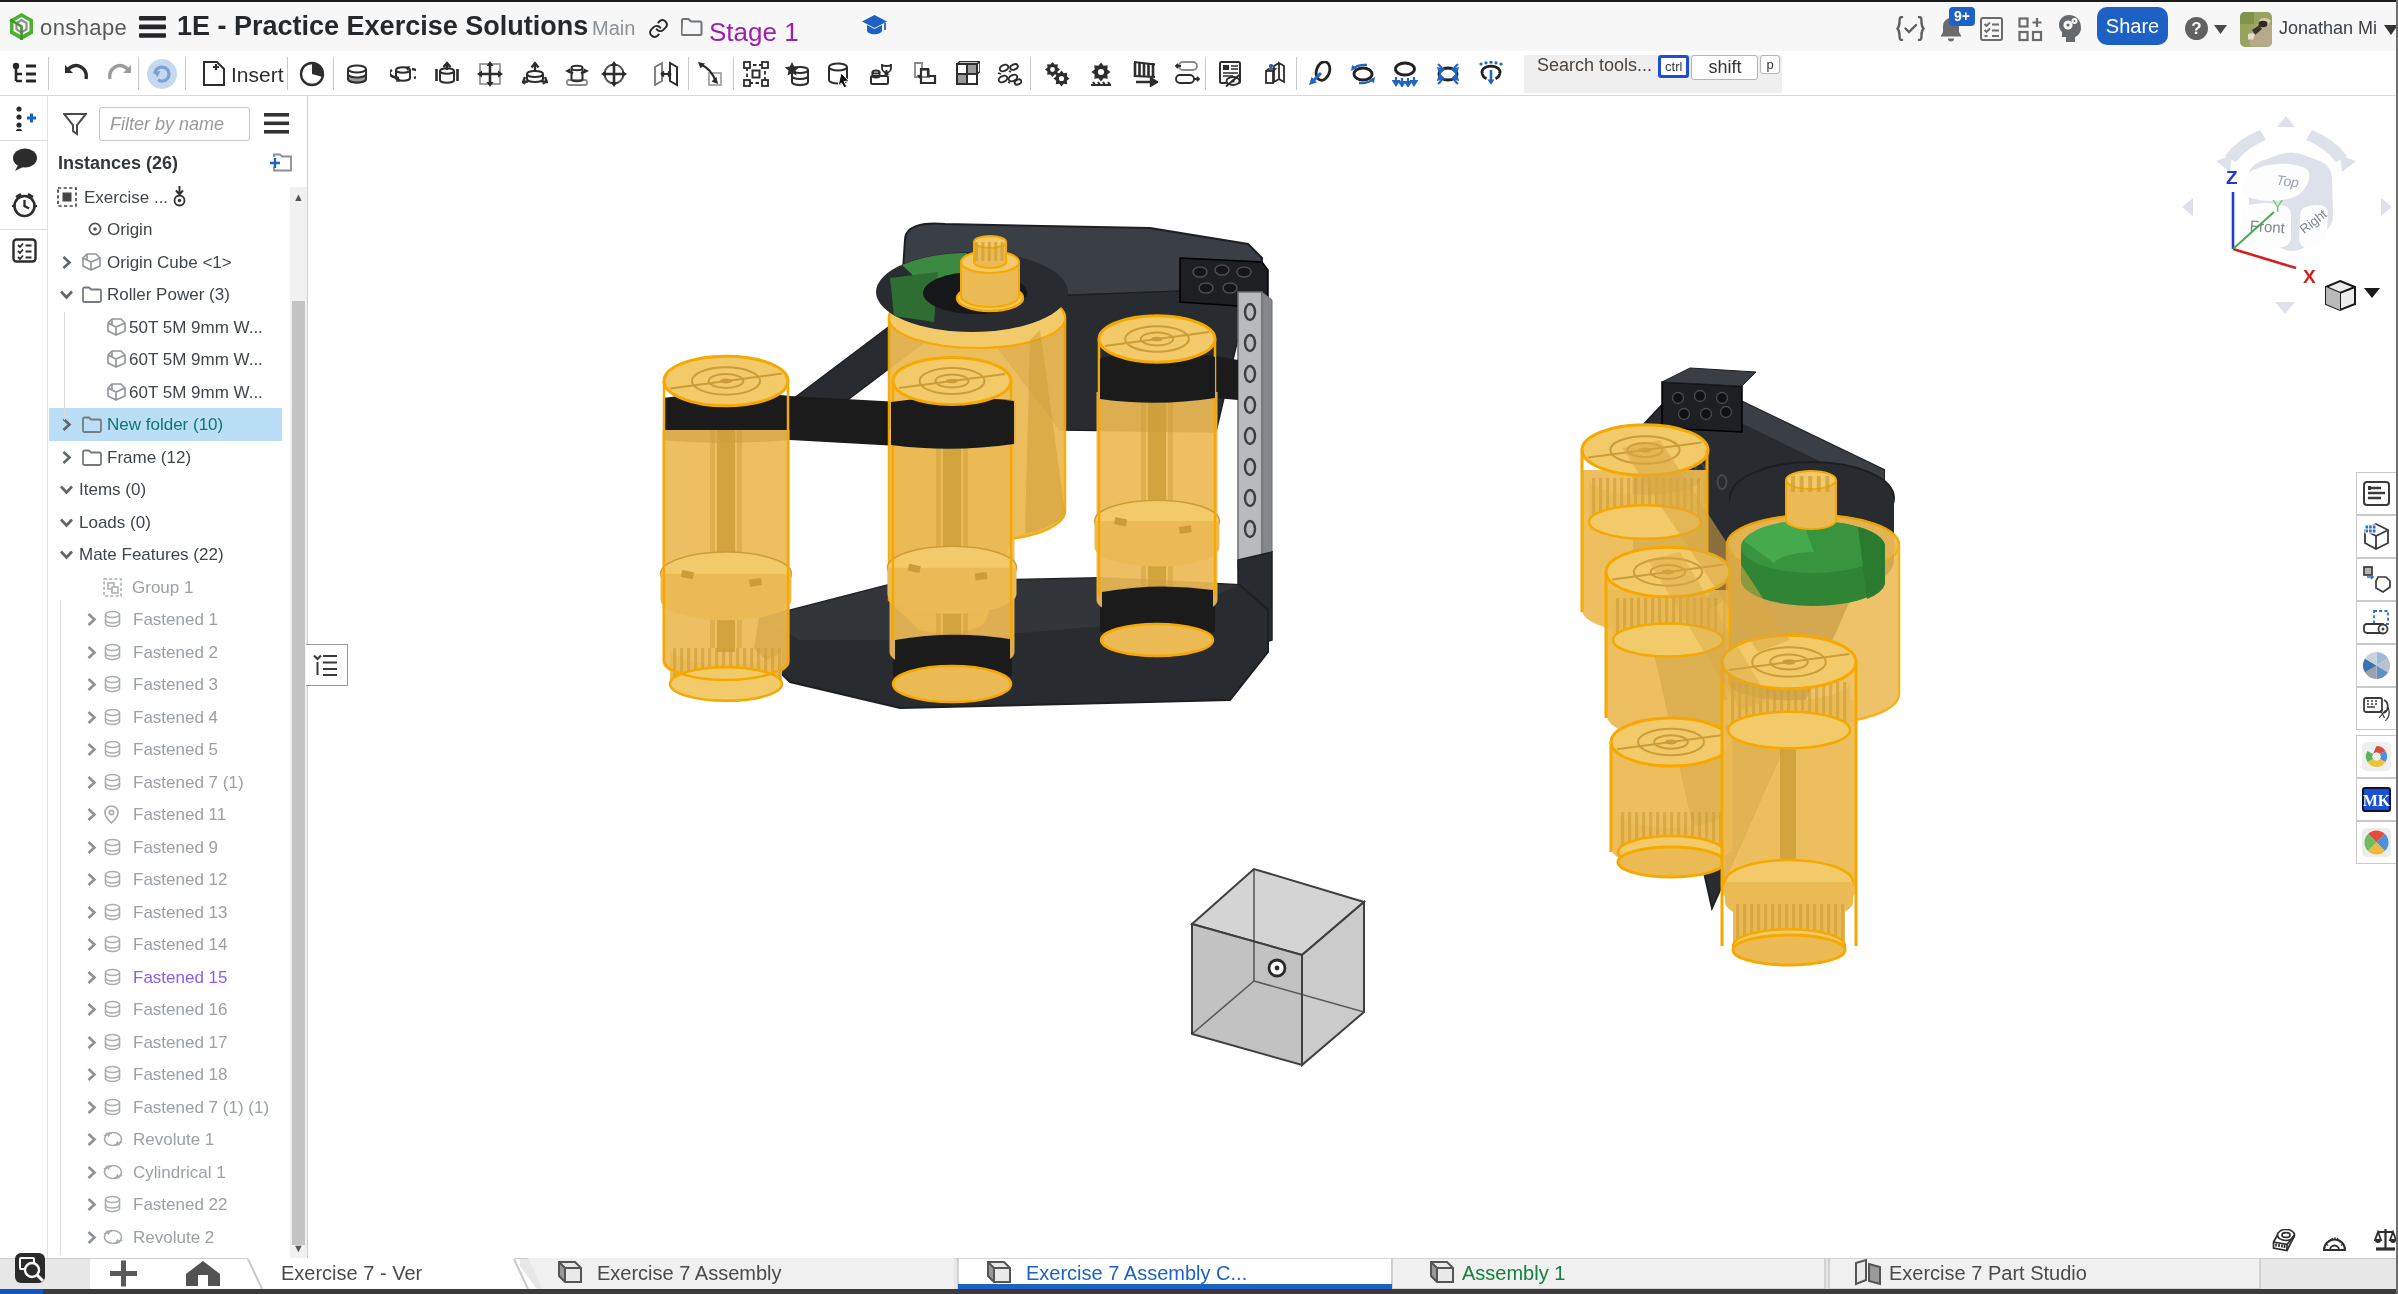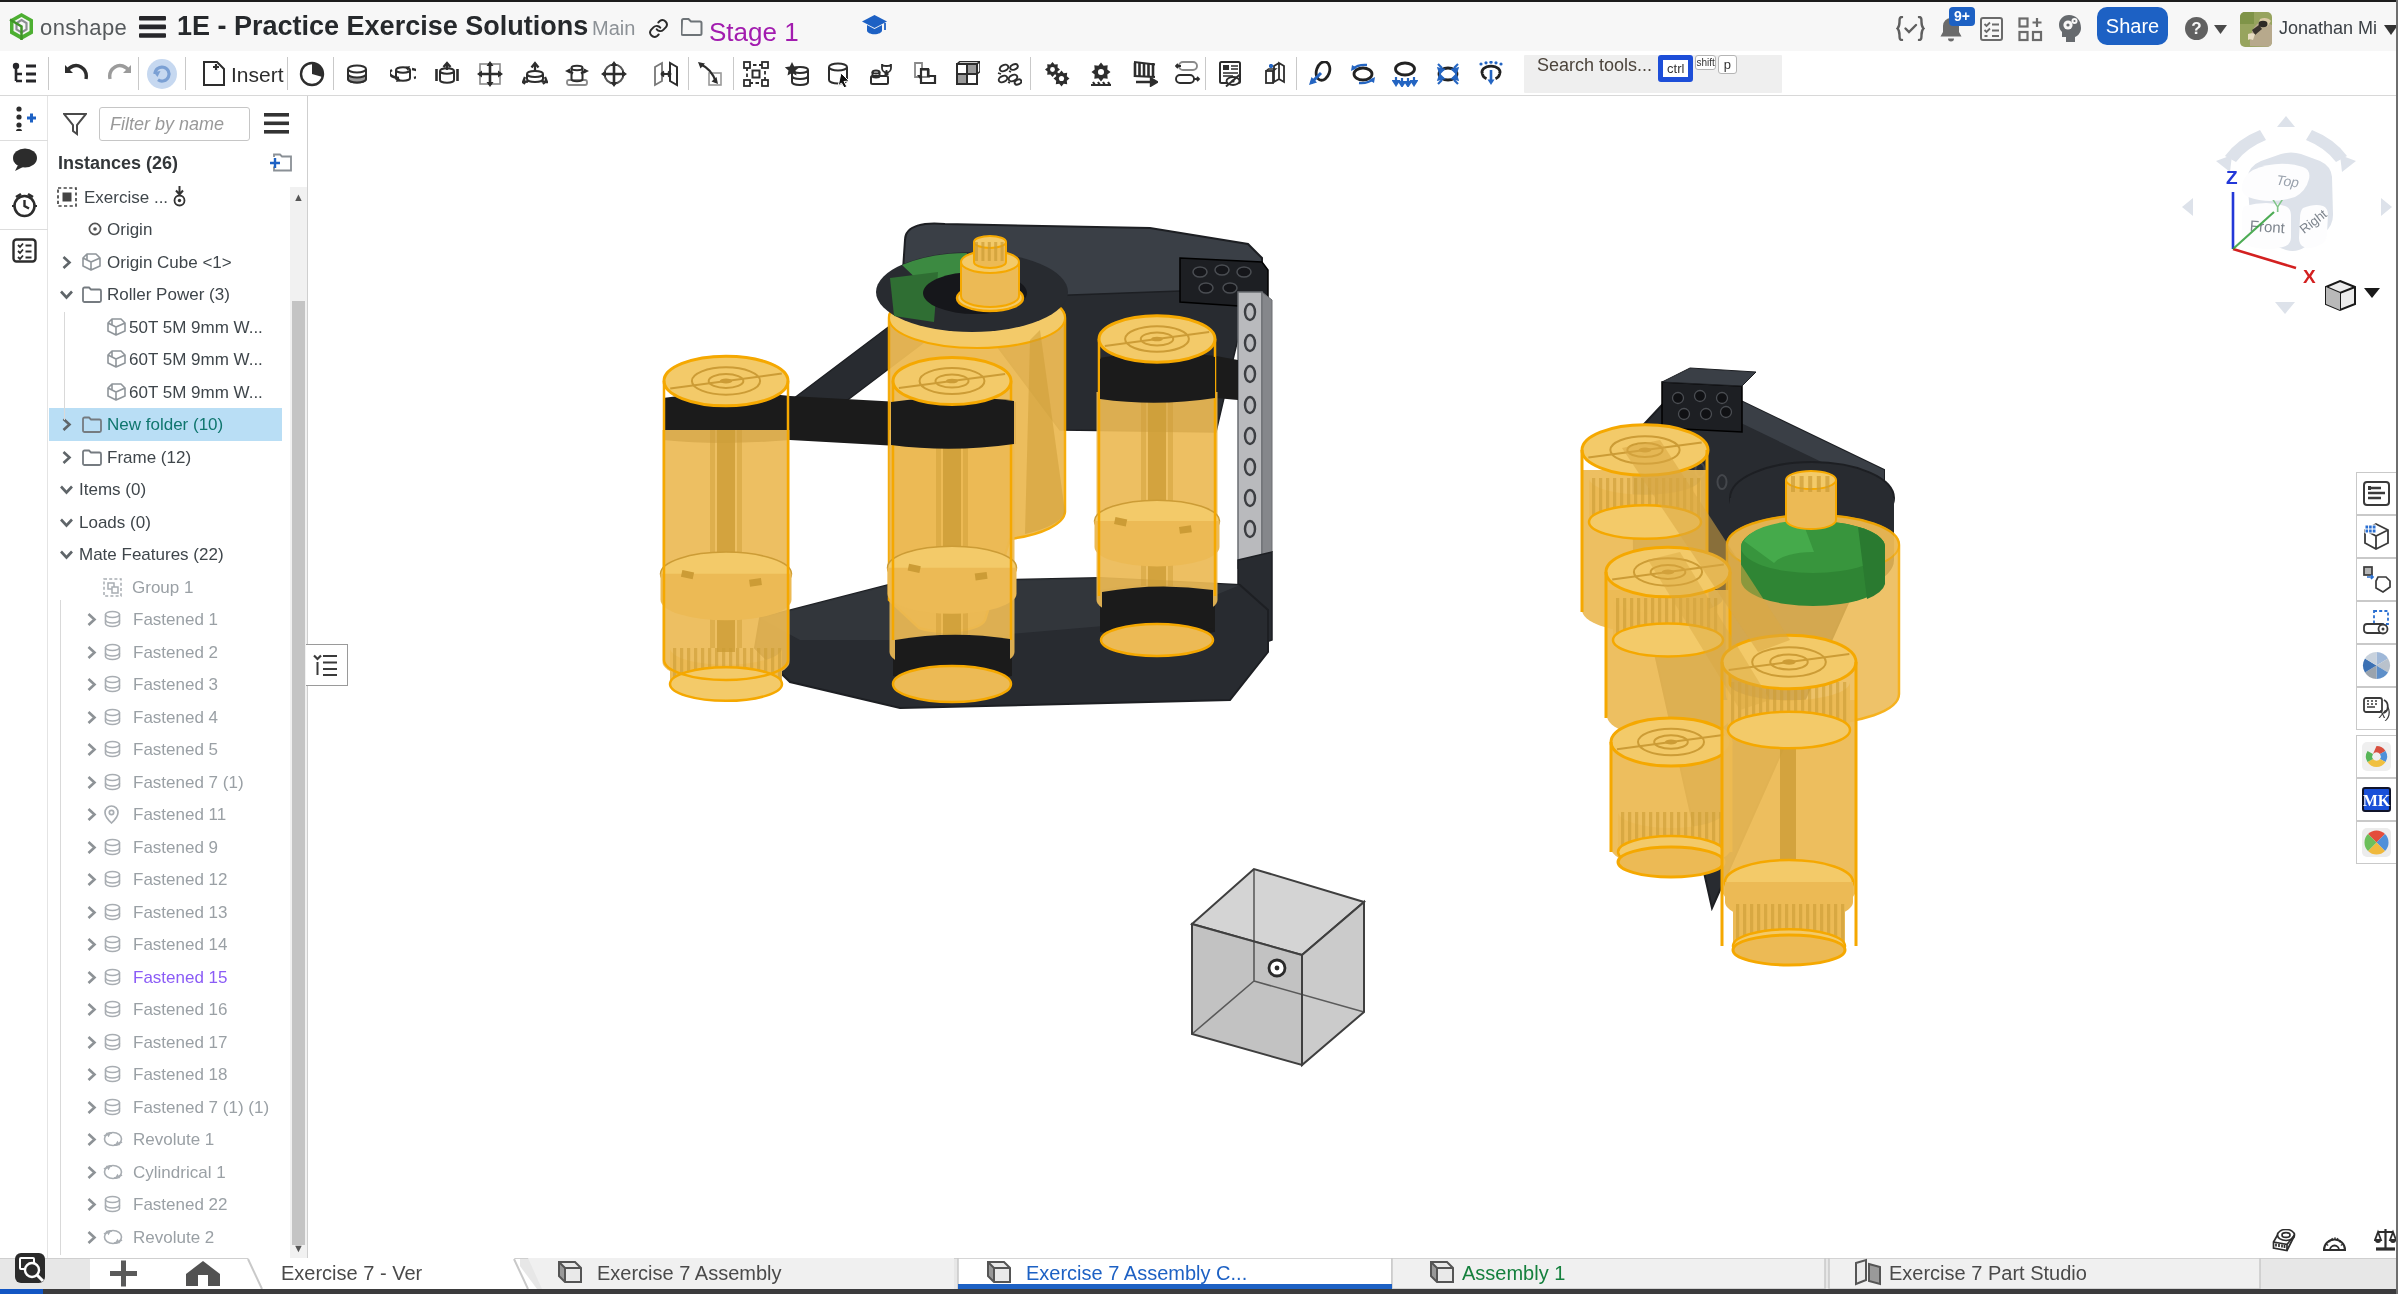--- a/index.html
+++ b/index.html
@@ -307,22 +307,22 @@
       <circle cx="8" cy="1.8" r="1.6"></circle>
       <circle cx="13" cy="1.2" r="1.6"></circle>
       <circle cx="18" cy="1.8" r="1.6"></circle>
       <circle cx="23" cy="3" r="1.6"></circle>
     </g>
     <path d="M13 9 v10" stroke="#2465c2" stroke-width="2.6"></path>
     <path d="M13 24 l-3.5 -5.5 h7 Z" fill="#2465c2"></path>
   </svg>
 <div class="abs" style="left:1524px;top:55px;width:258px;height:38px;background:#efefef;border-radius:1px;display:flex;align-items:flex-start;padding-left:13px;white-space:nowrap">
 <span style="font-size:18px;color:#4c443c">Search tools...</span>
-<span style="margin-left:6px;font-size:13px;color:#333;border:5px solid #1d4ed8;background:#fff;border-radius:3px;padding:1px 4px">ctrl</span>
-<span style="margin-left:2px;font-size:10px;color:#333;border:1px solid #b5b5b5;background:#fff;border-radius:3px;padding:1px 0">shift</span>
+<span style="margin-left:6px;font-size:13px;color:#333;border:3px solid #1d4ed8;background:#fff;border-radius:3px;padding:1px 4px">ctrl</span>
+<span style="margin-left:2px;font-size:18px;color:#333;border:1px solid #b5b5b5;background:#fff;border-radius:3px;padding:1px 16px">shift</span>
 <span style="margin-left:2px;font-size:13px;color:#333;border:1px solid #b5b5b5;background:#fff;border-radius:3px;padding:1px 5px">p</span>
 </div>
 <div class="abs" style="left:0;top:96px;width:48px;height:1162px;background:#fff;border-right:1px solid #e4e4e4"></div>
 <div class="abs" style="left:0;top:140px;width:48px;height:1px;background:#ddd"></div>
 <div class="abs" style="left:0;top:229px;width:48px;height:1px;background:#ddd"></div>
 <svg class="abs" style="left:13px;top:106px" width="24" height="26" viewBox="0 0 24 26">
 <circle cx="6" cy="3" r="2.6" fill="#2c2c2c"></circle>
     <circle cx="6" cy="11" r="2.6" fill="#2c2c2c"></circle>
     <circle cx="6" cy="19" r="2.6" fill="#2c2c2c"></circle>
 <path d="M14 12 h9 m-4.5 -4.5 v9" stroke="#1d61c4" stroke-width="3"></path>

